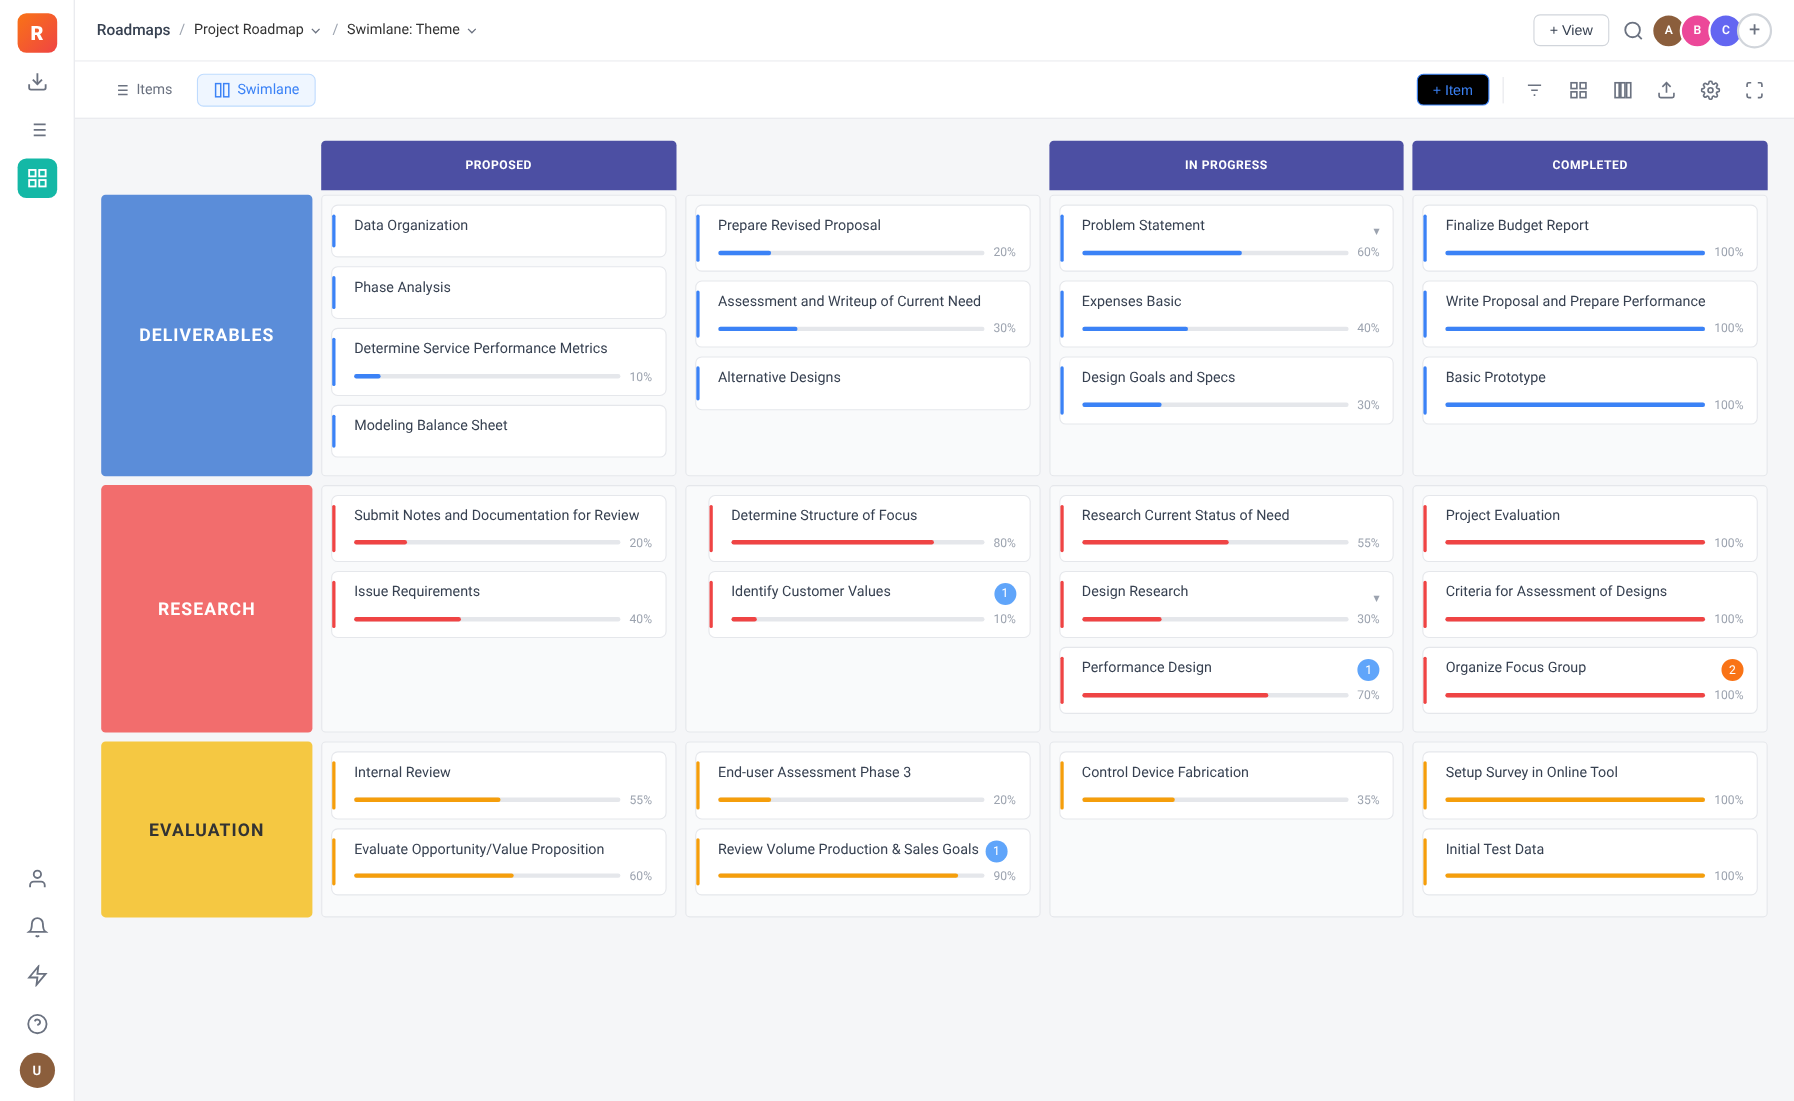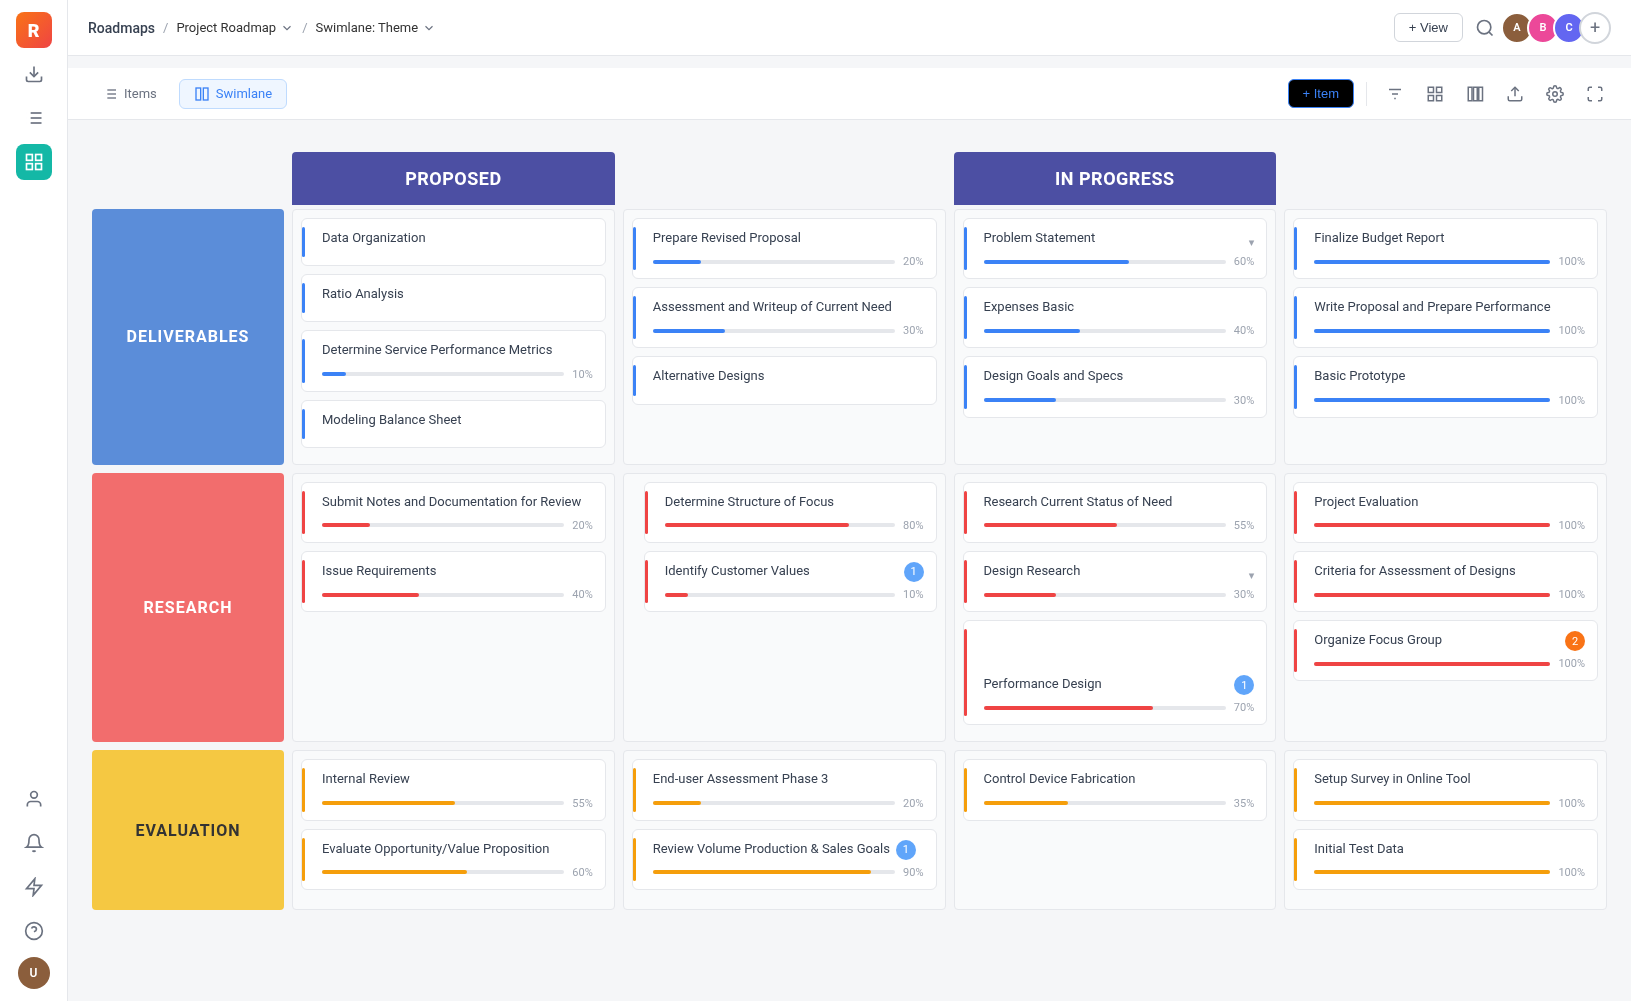--- a/index.html
+++ b/index.html
@@ -9,21 +9,21 @@
     .app-container { display: flex; height: 1001px; width: 1631px; overflow: hidden; }
 
     
     .sidebar { width: 68px; background: #fff; border-right: 1px solid #e5e7eb; display: flex; flex-direction: column; align-items: center; padding: 12px 0; gap: 8px; }
     .sidebar-icon { width: 36px; height: 36px; display: flex; align-items: center; justify-content: center; border-radius: 8px; cursor: pointer; color: #6b7280; }
     .sidebar-icon.active { background: #14b8a6; color: #fff; }
     .sidebar-icon svg { width: 20px; height: 20px; }
     .avatar-sm { width: 32px; height: 32px; border-radius: 50%; background: #d1d5db; overflow: hidden; display: flex; align-items: center; justify-content: center; }
 
     
-    .main { flex: 1; display: flex; flex-direction: column; overflow: hidden; gap: 12px; }
+    .main { flex: 1; display: flex; flex-direction: column; overflow: hidden; }
 
     
     .top-nav { height: 56px; background: #fff; border-bottom: 1px solid #e5e7eb; display: flex; align-items: center; padding: 0 20px; gap: 8px; }
     .breadcrumb { display: flex; align-items: center; gap: 8px; flex: 1; }
     .breadcrumb-item { font-size: 14px; font-weight: 500; color: #374151; cursor: pointer; }
     .breadcrumb-sep { color: #9ca3af; }
     .breadcrumb-dropdown { display: flex; align-items: center; gap: 4px; cursor: pointer; }
     .nav-actions { display: flex; align-items: center; gap: 12px; }
     .btn-view { border: 1px solid #d1d5db; border-radius: 6px; padding: 6px 14px; font-size: 13px; cursor: pointer; background: #fff; color: #374151; }
     .avatars { display: flex; }
@@ -37,21 +37,21 @@
     .toolbar-spacer { flex: 1; }
     .btn-add-item { border: 1px solid #3b82f6; border-radius: 6px; padding: 6px 14px; font-size: 13px; cursor: pointer; background: #000000; color: #3b82f6; font-weight: 500; }
     .toolbar-icon { width: 32px; height: 32px; display: flex; align-items: center; justify-content: center; cursor: pointer; color: #6b7280; border-radius: 4px; }
     .toolbar-divider { width: 1px; height: 24px; background: #e5e7eb; margin: 0 4px; }
 
     
     .board { flex: 1; overflow: auto; padding: 20px; }
     .board-grid { display: grid; grid-template-columns: 200px repeat(4, 1fr); gap: 0; min-width: 1200px; }
 
     
-    .col-header { padding: 16px; text-align: center; font-weight: 700; font-size: 18px; letter-spacing: 0.5px; color: #fff; border-radius: 4px 4px 0 0; margin: 0 4px 0 4px; }
+    .col-header { padding: 16px; text-align: center; font-weight: 700; font-size: 11px; letter-spacing: 0.5px; color: #fff; border-radius: 4px 4px 0 0; margin: 0 4px 0 4px; }
     .col-header.proposed { background: #4c4fa3; }
     .col-header.scheduled { background: #4c4fa3; }
     .col-header.inprogress { background: #4c4fa3; }
     .col-header.completed { background: #4c4fa3; }
 
     
     .row-label { display: flex; align-items: center; justify-content: center; font-weight: 700; font-size: 16px; color: #fff; letter-spacing: 1px; border-radius: 4px; margin: 4px 4px; }
     .row-label.deliverables { background: #5b8dd9; }
     .row-label.research { background: #f26d6d; }
     .row-label.evaluation { background: #f5c842; color: #333; }
@@ -240,31 +240,32 @@
           </svg>
       </div>
     </div>
 
     <div class="board">
       <div class="board-grid">
 
         <div style="grid-column:1"></div>
         <div class="col-header proposed" style="grid-column:2">PROPOSED</div>
         <div class="col-header inprogress" style="grid-column:4">IN PROGRESS</div>
+        <div class="col-header completed" style="grid-column:5">COMPLETED</div>
 
         <div class="row-label deliverables" style="grid-column:1; grid-row:2;">DELIVERABLES</div>
 
         <div class="cell" style="grid-column:2; grid-row:2;">
           <div class="card">
             <div class="card-left-accent blue"></div>
             <div class="card-title" style="padding-left:8px">Data Organization</div>
           </div>
           <div class="card">
             <div class="card-left-accent blue"></div>
-            <div class="card-title" style="padding-left:8px">Ratio Analysis</div>
+            <div class="card-title" style="padding-left:8px">Phase Analysis</div>
           </div>
           <div class="card">
             <div class="card-left-accent blue"></div>
             <div style="padding-left:8px">
               <div class="card-title">Determine Service Performance Metrics</div>
               <div class="card-footer">
                 <div class="progress-bar-container">
                     <div class="progress-bar blue" style="width:10%"></div>
                   </div>
                 <span class="progress-label">10%</span>
@@ -472,21 +473,21 @@
                 <div class="progress-bar-container">
                     <div class="progress-bar red" style="width:30%"></div>
                   </div>
                 <span class="progress-label">30%</span>
               </div>
             </div>
           </div>
           <div class="card">
             <div class="card-left-accent red"></div>
             <div style="padding-left:8px">
-              <div style="display:flex;align-items:flex-start;justify-content:space-between;margin-top:44px;">
+              <div style="display:flex;align-items:flex-start;justify-content:space-between;">
                 <div class="card-title">Performance Design</div>
                 <div class="card-badge">1</div>
               </div>
               <div class="card-footer">
                 <div class="progress-bar-container">
                     <div class="progress-bar red" style="width:70%"></div>
                   </div>
                 <span class="progress-label">70%</span>
               </div>
             </div>

